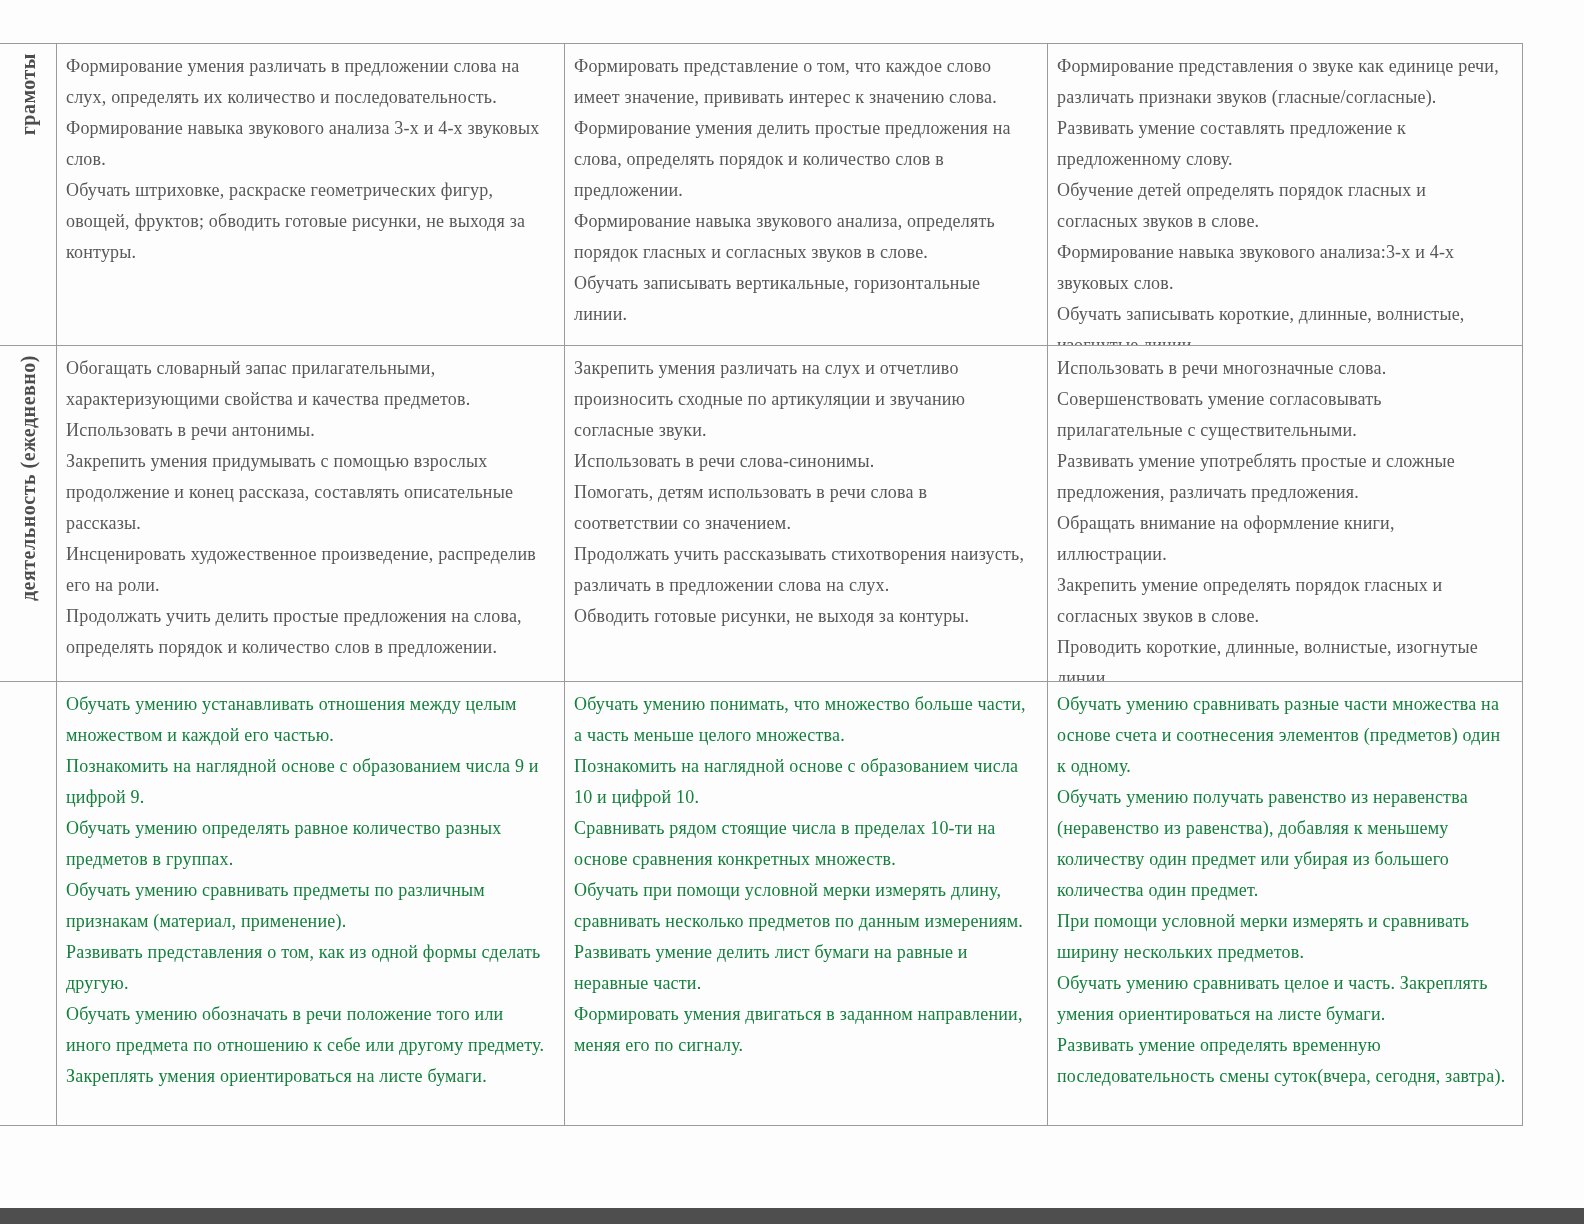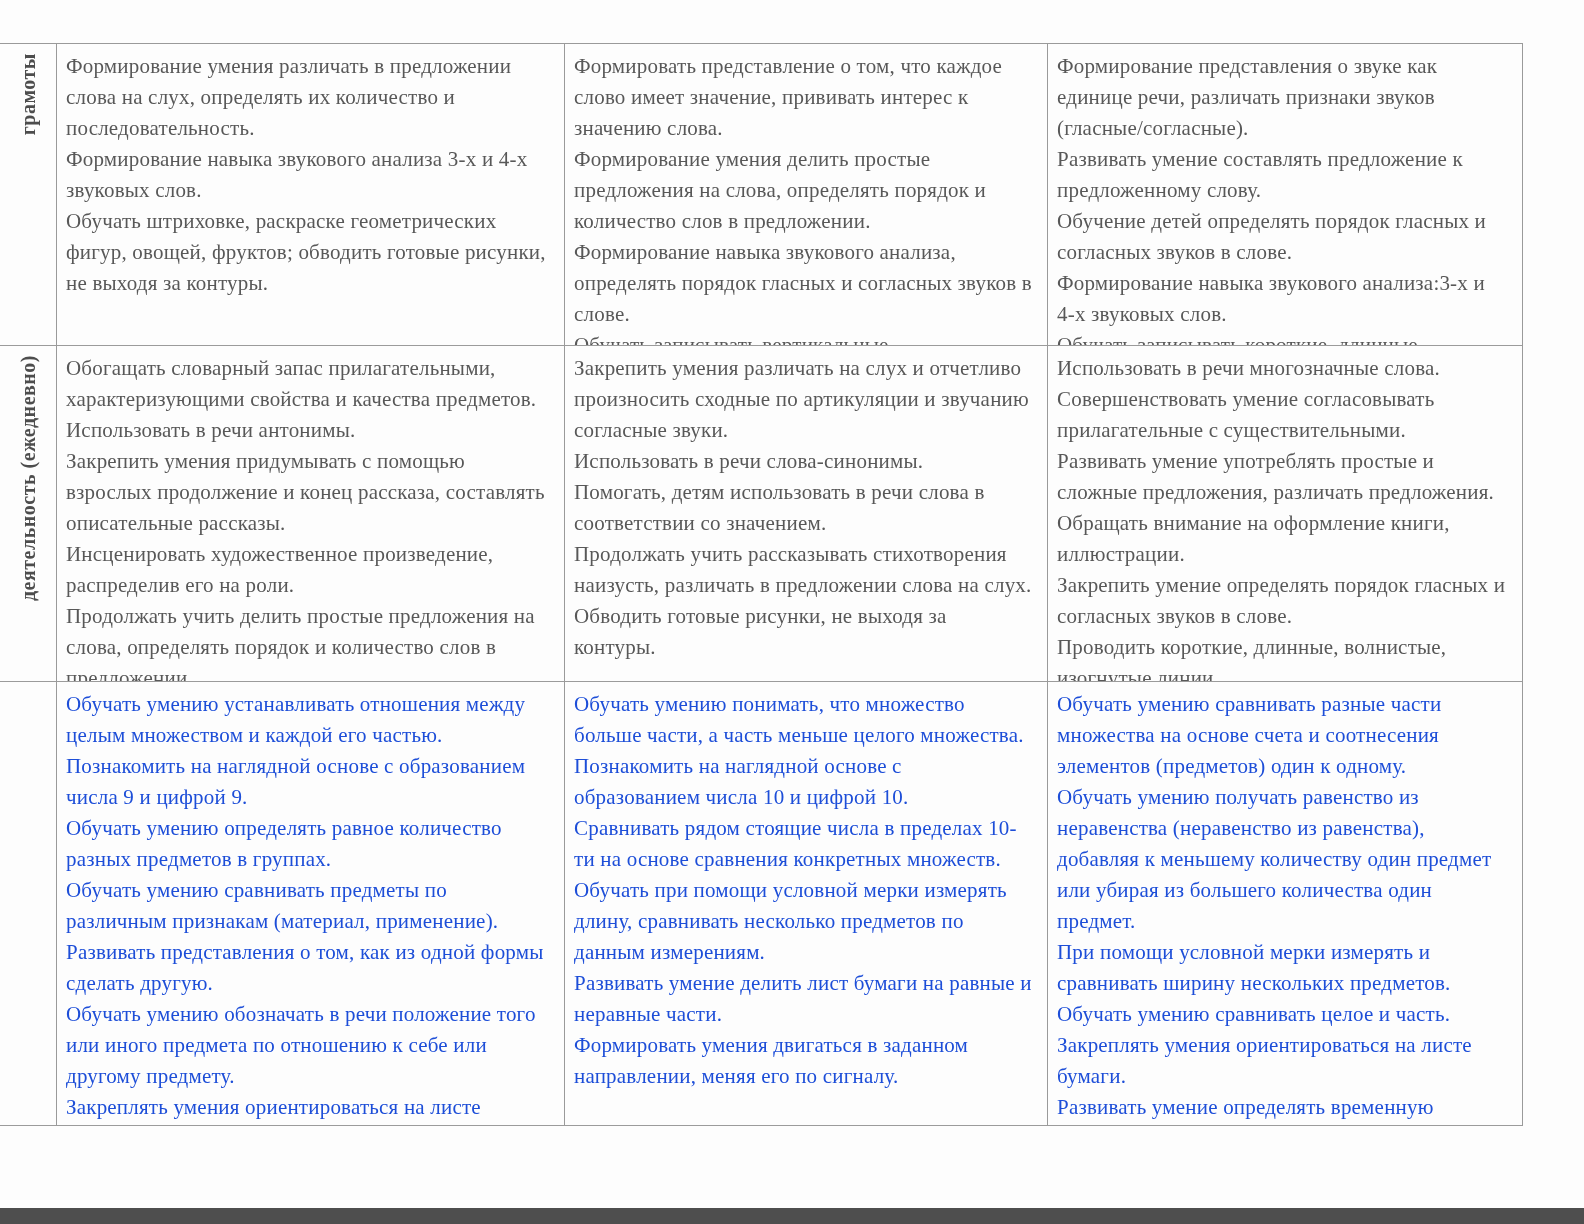--- a/index.html
+++ b/index.html
@@ -48,29 +48,29 @@
     writing-mode: vertical-rl;
     transform: rotate(180deg);
     font-weight: 700;
     font-size: 20px;
     letter-spacing: 0.5px;
     color: #4d4d4d;
     white-space: nowrap;
   }
   .content-cell {
     padding: 7px 14px 6px 9px;
-    font-size: 21px;
+    font-size: 18px;
     line-height: 31px;
     letter-spacing: 0.2px;
     color: #585858;
     white-space: pre-line;
     text-align: left;
   }
   .row-3 .content-cell, .content-cell.faded {
-    color: #1d4ed8;
+    color: #15803d;
   }
   .bottom-bar {
     position: absolute;
     left: 0;
     bottom: 0;
     width: 1584px;
     height: 16px;
     background: #4e4e4e;
   }
 </style>

